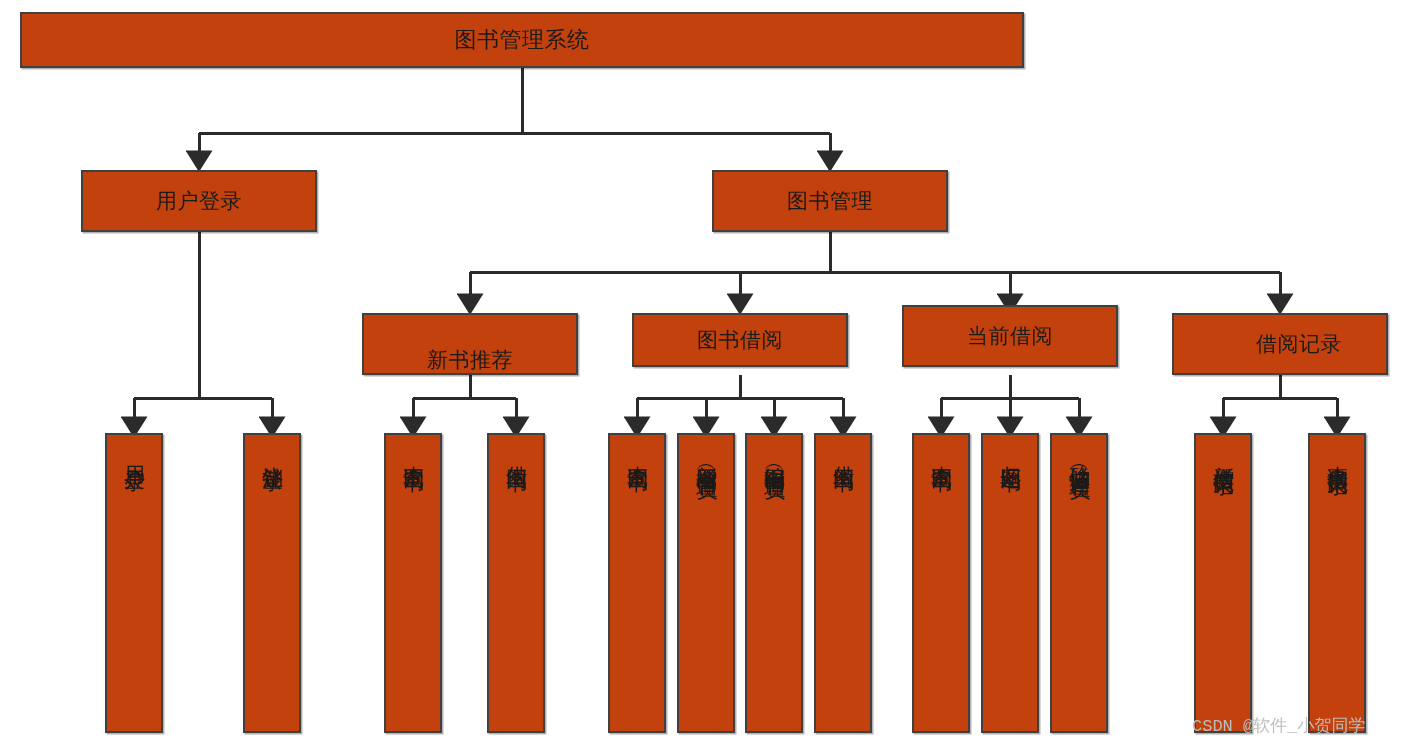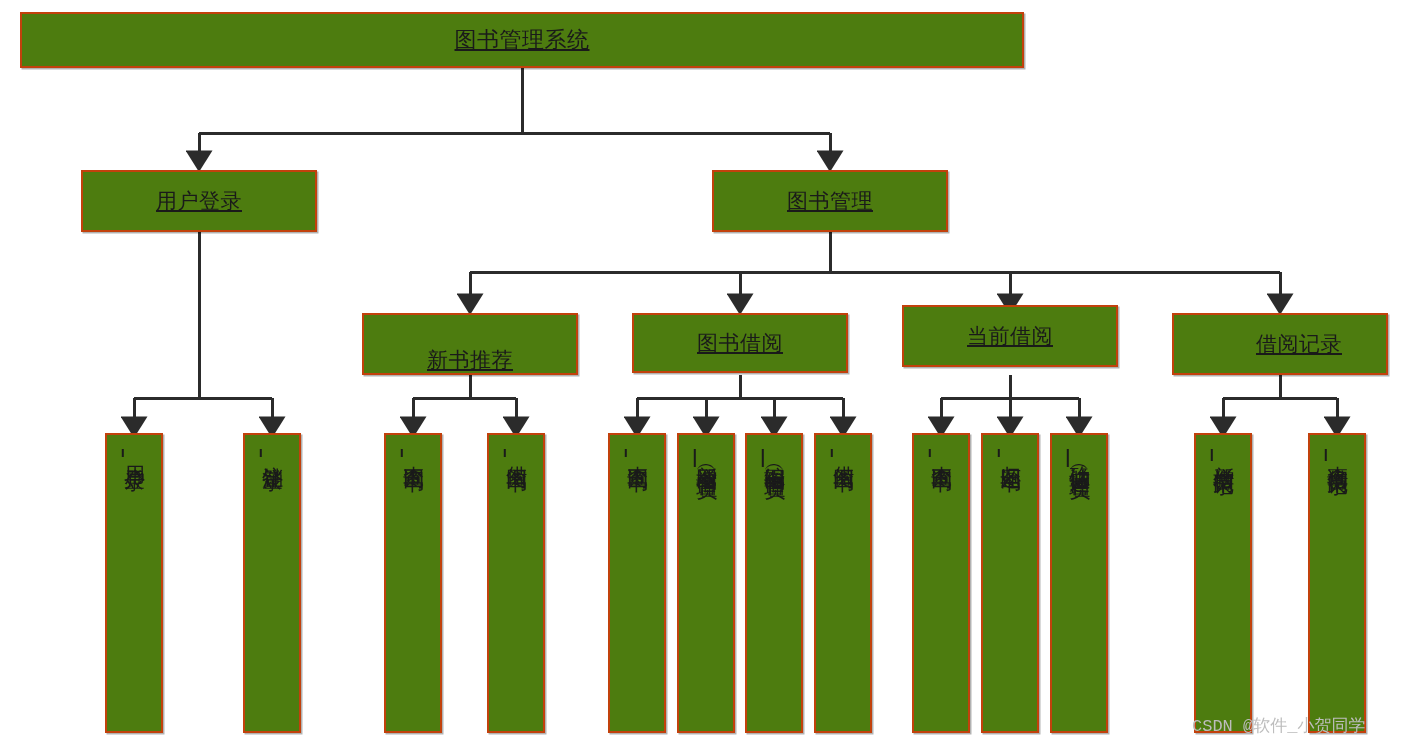--- a/index.html
+++ b/index.html
@@ -23,27 +23,26 @@
     position: absolute;
     left: 0;
     top: 0;
     width: 1405px;
     height: 747px;
     pointer-events: none;
   }
   .node {
     position: absolute;
     box-sizing: border-box;
-    background: #4d7c0f;
-    border: 2px solid #c2410c;
+    background: #c2410c;
+    border: 2px solid #404040;
     display: flex;
     align-items: center;
     justify-content: center;
     box-shadow: 1.5px 1.5px 0 rgba(0,0,0,0.30);
-    text-decoration: underline;
   }
   .node .label {
     font-size: 21px;
     line-height: 1.18;
     letter-spacing: 0.5px;
     color: #1a1a1a;
     text-align: center;
     white-space: nowrap;
   }
   .node.root .label { font-size: 22px; }
@@ -133,21 +132,21 @@
   <div class="node" style="left:81px; top:170px; width:236px; height:62px;">
     <span class="label">用户登录</span>
   </div>
   <div class="node" style="left:712px; top:170px; width:236px; height:62px;">
     <span class="label">图书管理</span>
   </div>
 
   <div class="node" style="left:362px; top:313px; width:216px; height:62px;align-items:flex-end;">
     <span class="label">新书推荐</span>
   </div>
-  <div class="node" style="left:632px; top:313px; width:216px; height:60px;">
+  <div class="node" style="left:632px; top:313px; width:216px; height:54px;">
     <span class="label">图书借阅</span>
   </div>
   <div class="node" style="left:902px; top:305px; width:216px; height:62px;">
     <span class="label">当前借阅</span>
   </div>
   <div class="node" style="left:1172px; top:313px; width:216px; height:62px;padding-left:38px;">
     <span class="label">借阅记录</span>
   </div>
 
   <div class="node leaf" style="left:105px; top:433px; width:58px; height:300px;">

